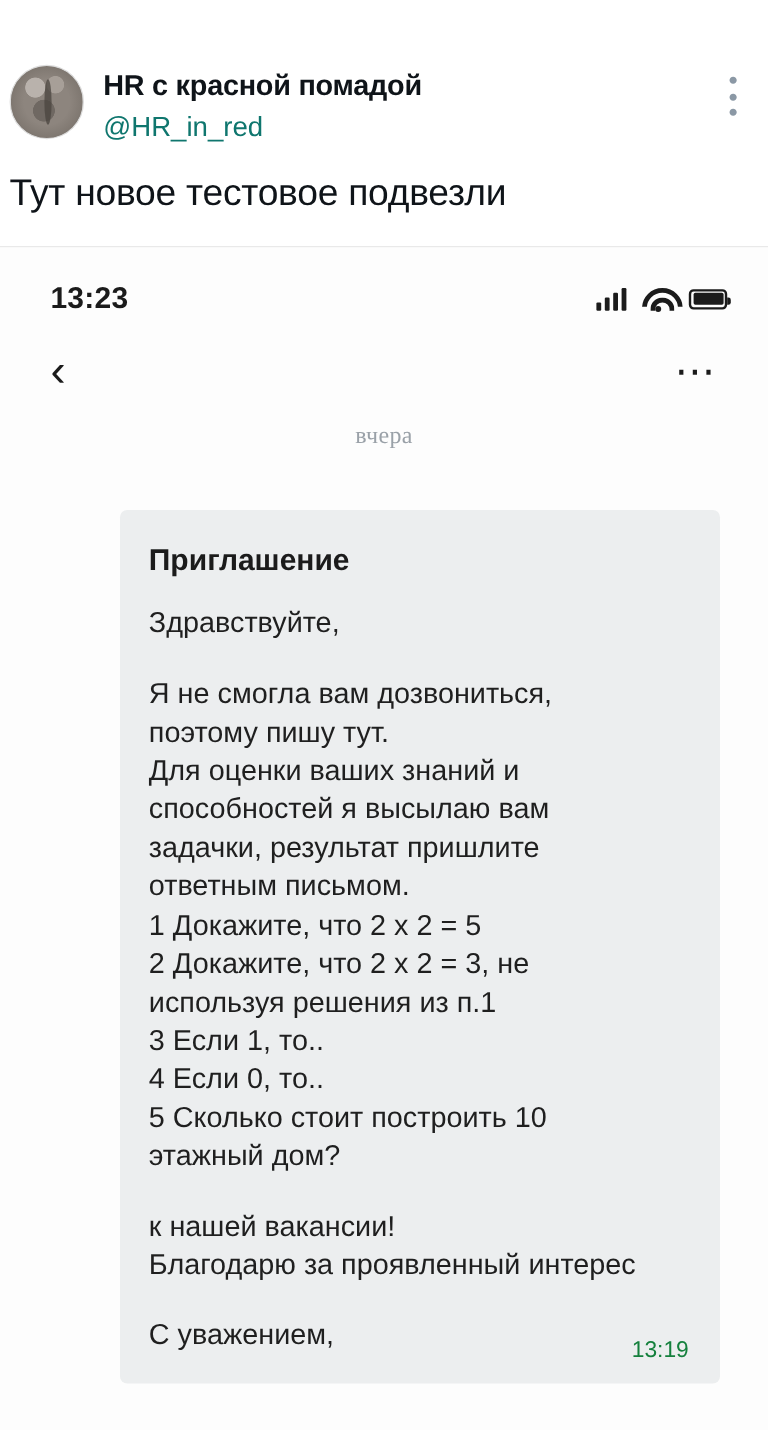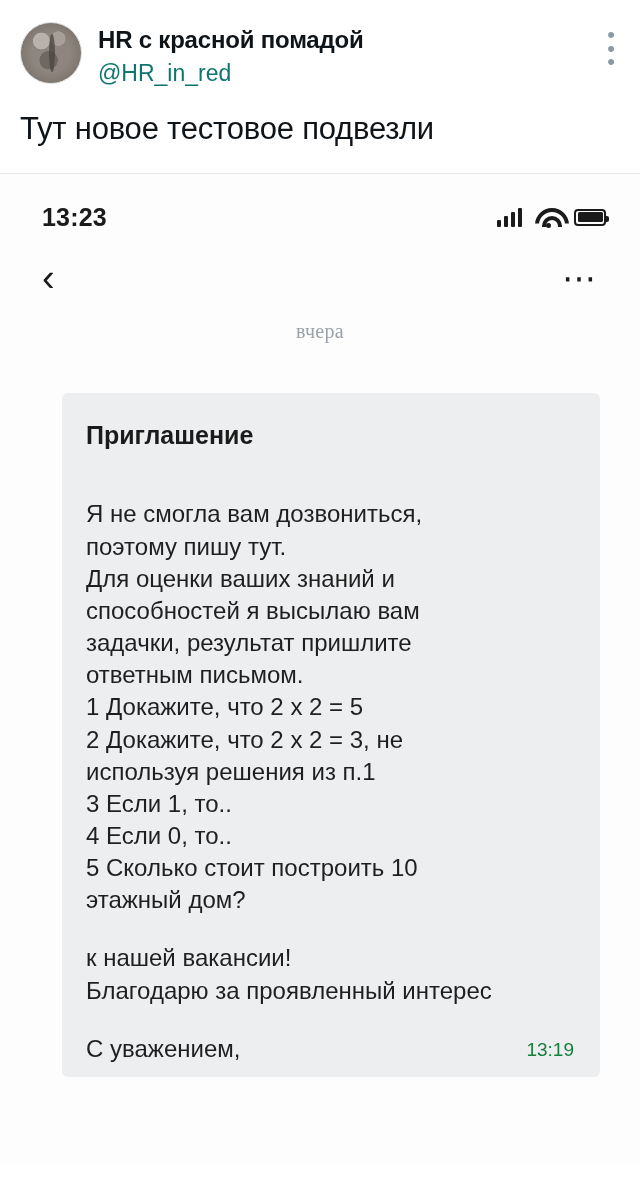--- a/index.html
+++ b/index.html
@@ -12,22 +12,23 @@
     width: 640px;
     height: 1192px;
     font-family: "Liberation Sans", sans-serif;
     color: #14171a;
     overflow: hidden;
     position: relative;
   }
 
   
   .tweet {
-    padding: 22px 20px 0 20px;
+    padding: 22px 20px 0 8px;
     background: #fff;
+    margin-top: 32px;
   }
   .tweet-head {
     display: flex;
     align-items: flex-start;
   }
   .avatar {
     width: 62px;
     height: 62px;
     border-radius: 50%;
     flex: 0 0 62px;
@@ -188,24 +189,24 @@
     font-family: Liberation Serif, serif;
   }
 
   .thread {
     margin-top: 50px;
     padding: 0 40px 0 0;
     position: relative;
     height: 100%;
   }
   .bubble {
-    margin-left: 62px;
+    margin-left: 100px;
     background: #eceeef;
     border-radius: 6px;
-    padding: 28px 26px 12px 24px;
+    padding: 28px 26px 24px 24px;
     min-height: 360px;
     position: relative;
   }
   .bubble-title {
     font-size: 25px;
     font-weight: bold;
     color: #1b1b1b;
     margin-bottom: 22px;
   }
   .bubble p {
@@ -265,20 +266,21 @@
   <div class="nav-bar">
     <div class="back-chevron">‹</div>
     <div class="nav-dots">⋯</div>
   </div>
 
   <div class="day-label">вчера</div>
 
   <div class="thread">
     <div class="bubble">
       <div class="bubble-title">Приглашение</div>
+      <p>Здравствуйте,</p>
       <div class="gap"></div>
       <p>Я не смогла вам дозвониться,</p>
       <p>поэтому пишу тут.</p>
       <p>Для оценки ваших знаний и</p>
       <p>способностей я высылаю вам</p>
       <p>задачки, результат пришлите</p>
       <p>ответным письмом.</p>
       <p>1 Докажите, что 2 х 2 = 5</p>
       <p>2 Докажите, что 2 х 2 = 3, не</p>
       <p>используя решения из п.1</p>

